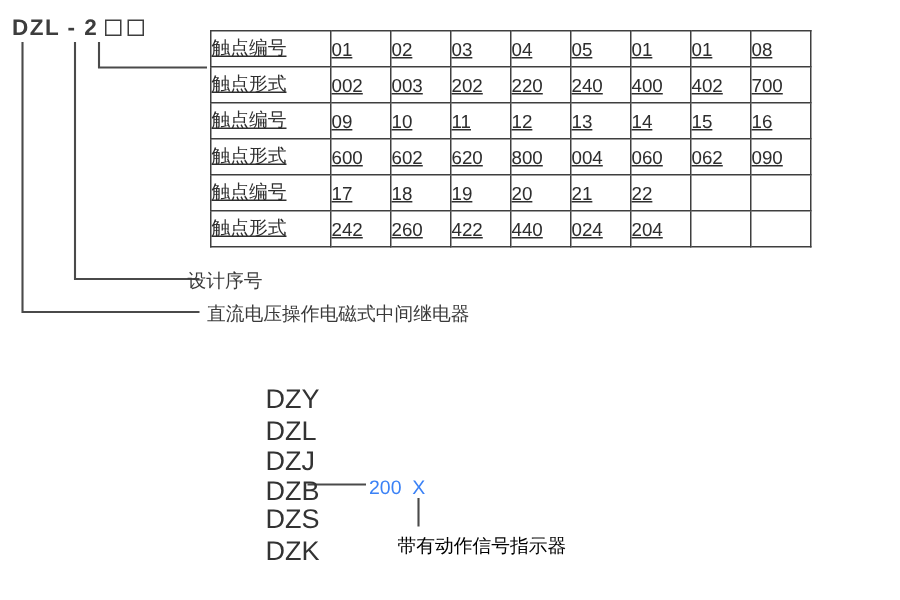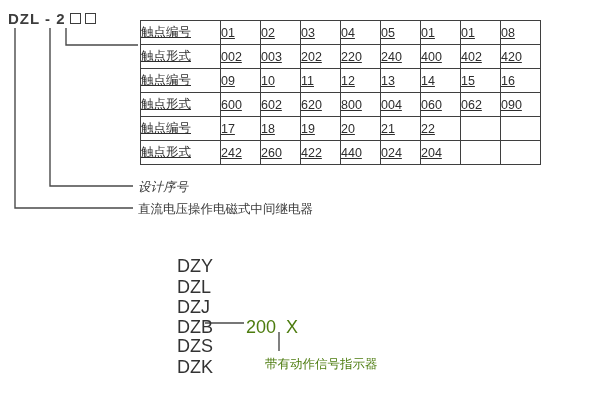--- a/index.html
+++ b/index.html
@@ -21,25 +21,25 @@
     position:absolute;left:140px;top:20px;border-collapse:collapse;table-layout:fixed;
     background:#ffffff;
   }
   table.contact-table th,table.contact-table td{
     border:1.6px solid #3f3f3f;height:23px;padding:0;text-align:left;
     font-size:12.5px;font-weight:normal;color:#2e2e2e;white-space:nowrap;text-decoration:underline;
   }
   table.contact-table th{width:79px;}
   table.contact-table td{width:39px;}
   .ann{position:absolute;font-size:12.5px;color:#3a3a3a;white-space:nowrap;}
-  .ann-design{left:138px;top:179px;font-style:italic;}
+  .ann-design{left:125px;top:179px;}
   .ann-relay{left:138px;top:201px;}
   .model-item{position:absolute;left:177px;font-size:18px;color:#333;white-space:nowrap;}
-  .dzb-suffix{position:absolute;left:246px;top:317px;font-size:18px;color:#4d7c0f;white-space:pre;}
-  .indicator-note{position:absolute;left:265px;top:356px;font-size:12.5px;color:#4d7c0f;white-space:nowrap;}
+  .dzb-suffix{position:absolute;left:246px;top:317px;font-size:13px;color:#3b82f6;white-space:pre;}
+  .indicator-note{position:absolute;left:265px;top:356px;font-size:12.5px;color:#000000;white-space:nowrap;}
 </style>
 </head>
 <body>
 
 <div class="canvas">
 
   <div class="model-code">
     <span>DZL - 2</span>
     <span class="digit-box"></span>
     <span class="digit-box"></span>
@@ -68,21 +68,21 @@
       </tr>
       <tr>
         <th>触点形式</th>
         <td>002</td>
         <td>003</td>
         <td>202</td>
         <td>220</td>
         <td>240</td>
         <td>400</td>
         <td>402</td>
-        <td>420</td>
+        <td>700</td>
       </tr>
       <tr>
         <th>触点编号</th>
         <td>09</td>
         <td>10</td>
         <td>11</td>
         <td>12</td>
         <td>13</td>
         <td>14</td>
         <td>15</td>

